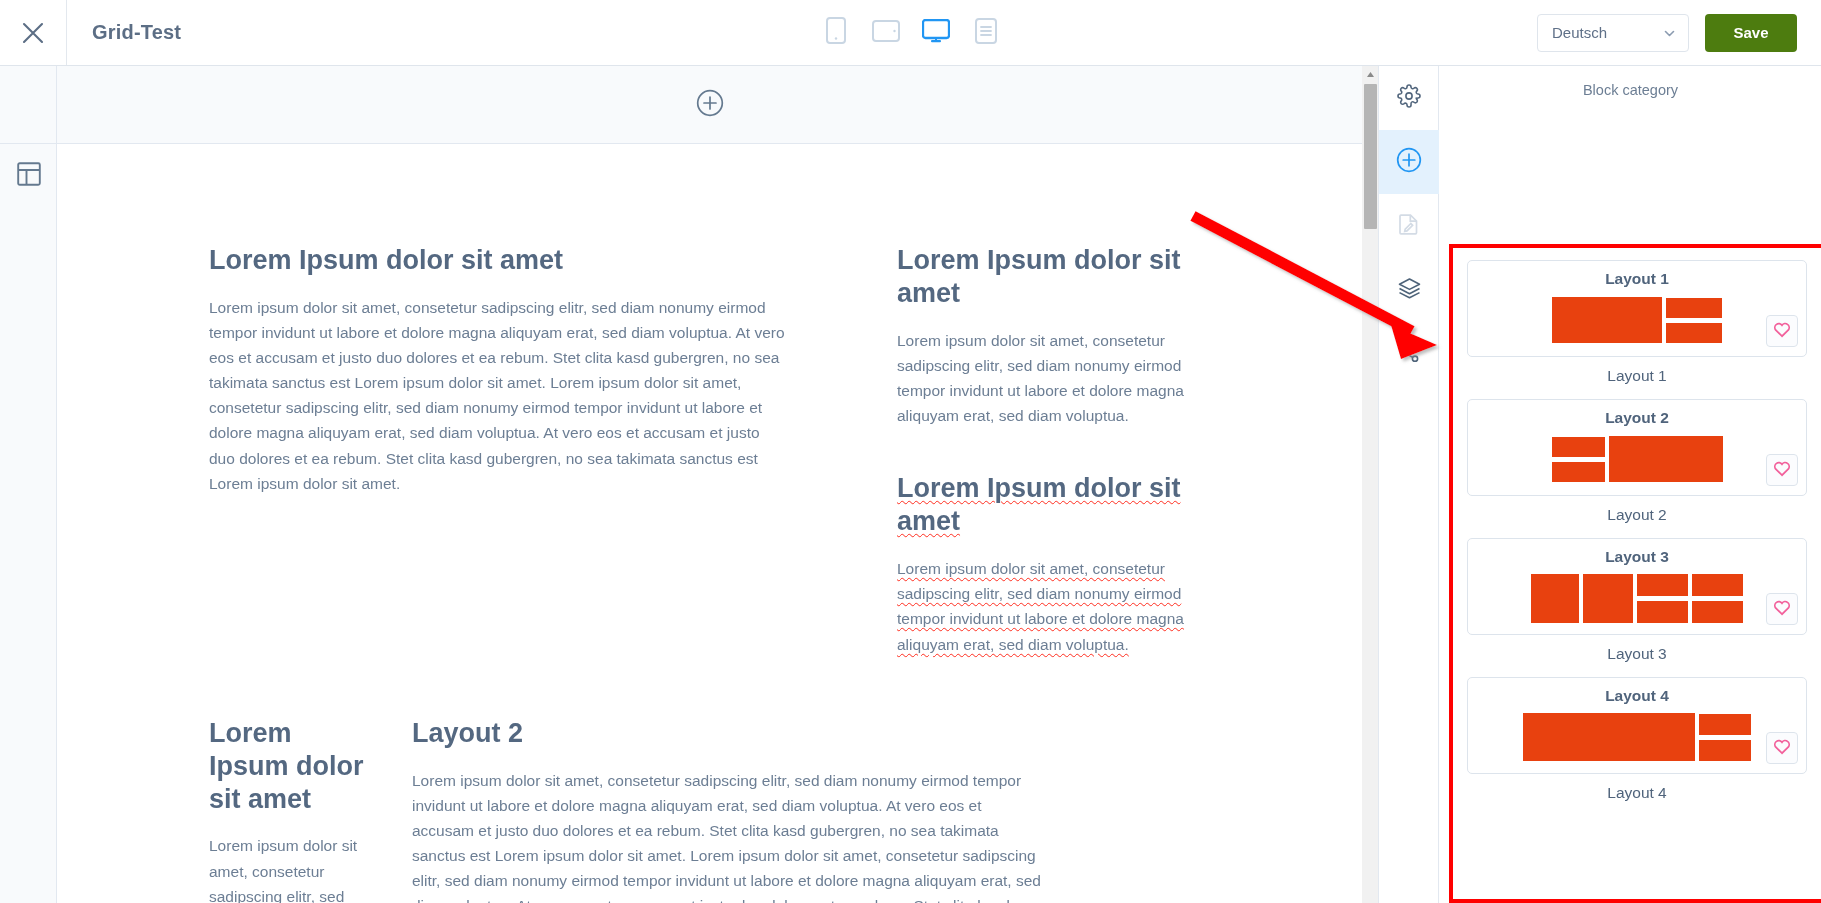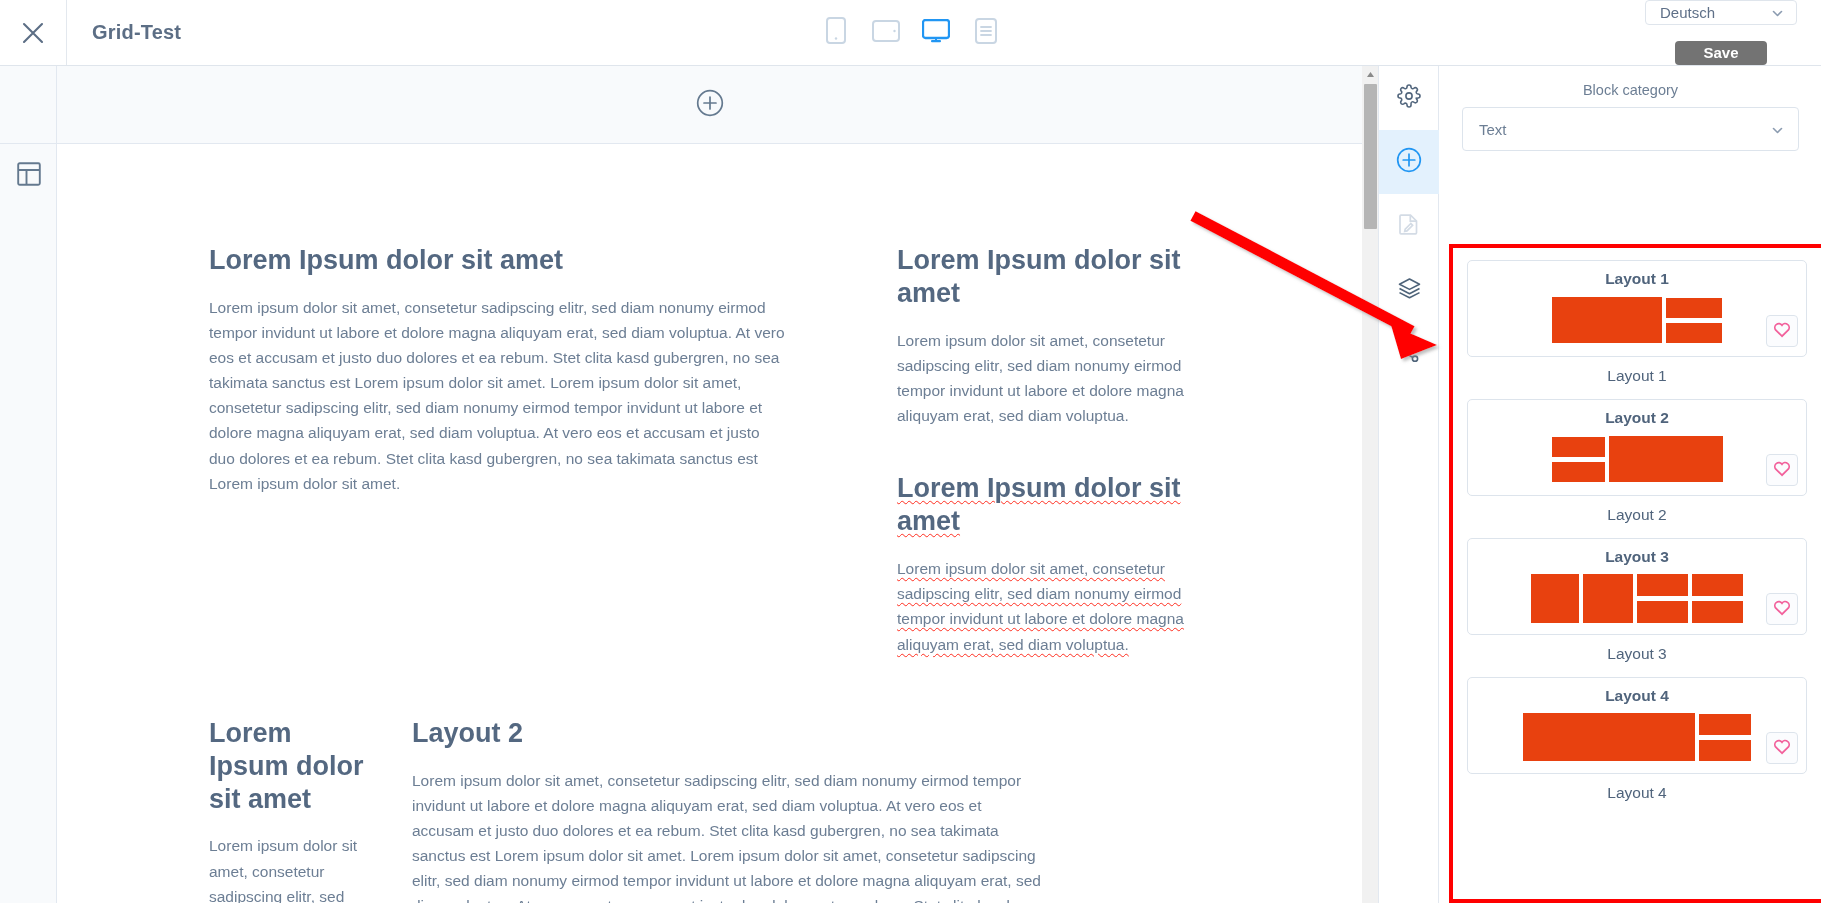--- a/index.html
+++ b/index.html
@@ -35,34 +35,34 @@
     position: absolute; left: 50%; top: 0; transform: translateX(-50%);
     height: 65px; display: flex; align-items: center; gap: 14px;
   }
   .dev-btn {
     width: 36px; height: 36px;
     display:flex; align-items:center; justify-content:center;
     cursor: pointer; border-radius: 3px;
   }
   .topbar-right {
     position: absolute; right: 24px; top: 0; height: 65px;
-    display: flex; align-items: center; gap: 16px; flex-direction: column;
+    display: flex; align-items: center; gap: 16px;
   }
   .lang-select {
     width: 152px; height: 38px;
     border: 1px solid #dfe5ec; border-radius: 4px;
     background: #fff;
     display: flex; align-items: center; justify-content: space-between;
     padding: 0 12px 0 14px;
     font-size: 15px; color: #5f7088; cursor: pointer;
   }
   .chev { width: 13px; height: 13px; }
   .save-btn {
     height: 38px; min-width: 92px; padding: 0 22px;
-    background: #737373; border: none; border-radius: 4px;
+    background: #4d7c0f; border: none; border-radius: 4px;
     color: #fff; font-size: 15px; font-weight: 700;
     font-family: "Liberation Sans", sans-serif;
     cursor: pointer;
     display: flex; align-items: center; justify-content: center;
   }
 
   
   .left-rail {
     position: absolute; left: 0; top: 66px; width: 57px; height: 837px;
     background: #f8fafc; border-right: 1px solid #e2e8f0;
@@ -372,28 +372,20 @@
           <circle cx="18" cy="18.7" r="2.6"></circle>
           <path d="M8.4 10.7 L15.7 6.6 M8.4 13.3 L15.7 17.4"></path>
         </svg>
       </span>
     </div>
   </div>
 
   <div class="rpanel">
     <div class="rpanel-body">
       <div class="field-label">Block category</div>
-      <div class="select-box">
-        <span>Text</span>
-        <span class="chev">
-          <svg width="13" height="13" viewBox="0 0 13 13">
-            <path d="M2.5 4.5 L6.5 8.5 L10.5 4.5" stroke="#8b9bb0" stroke-width="1.6" fill="none" stroke-linecap="round" stroke-linejoin="round"></path>
-          </svg>
-        </span>
-      </div>
     </div>
   </div>
 
   <div class="blocks-region">
     <div class="blocks-scroll">
 
       <div class="layout-card">
         <div class="layout-card-title">Layout 1</div>
         <div class="lc-diagram">
           <div class="ob" style="width:110px;height:46px;"></div>

